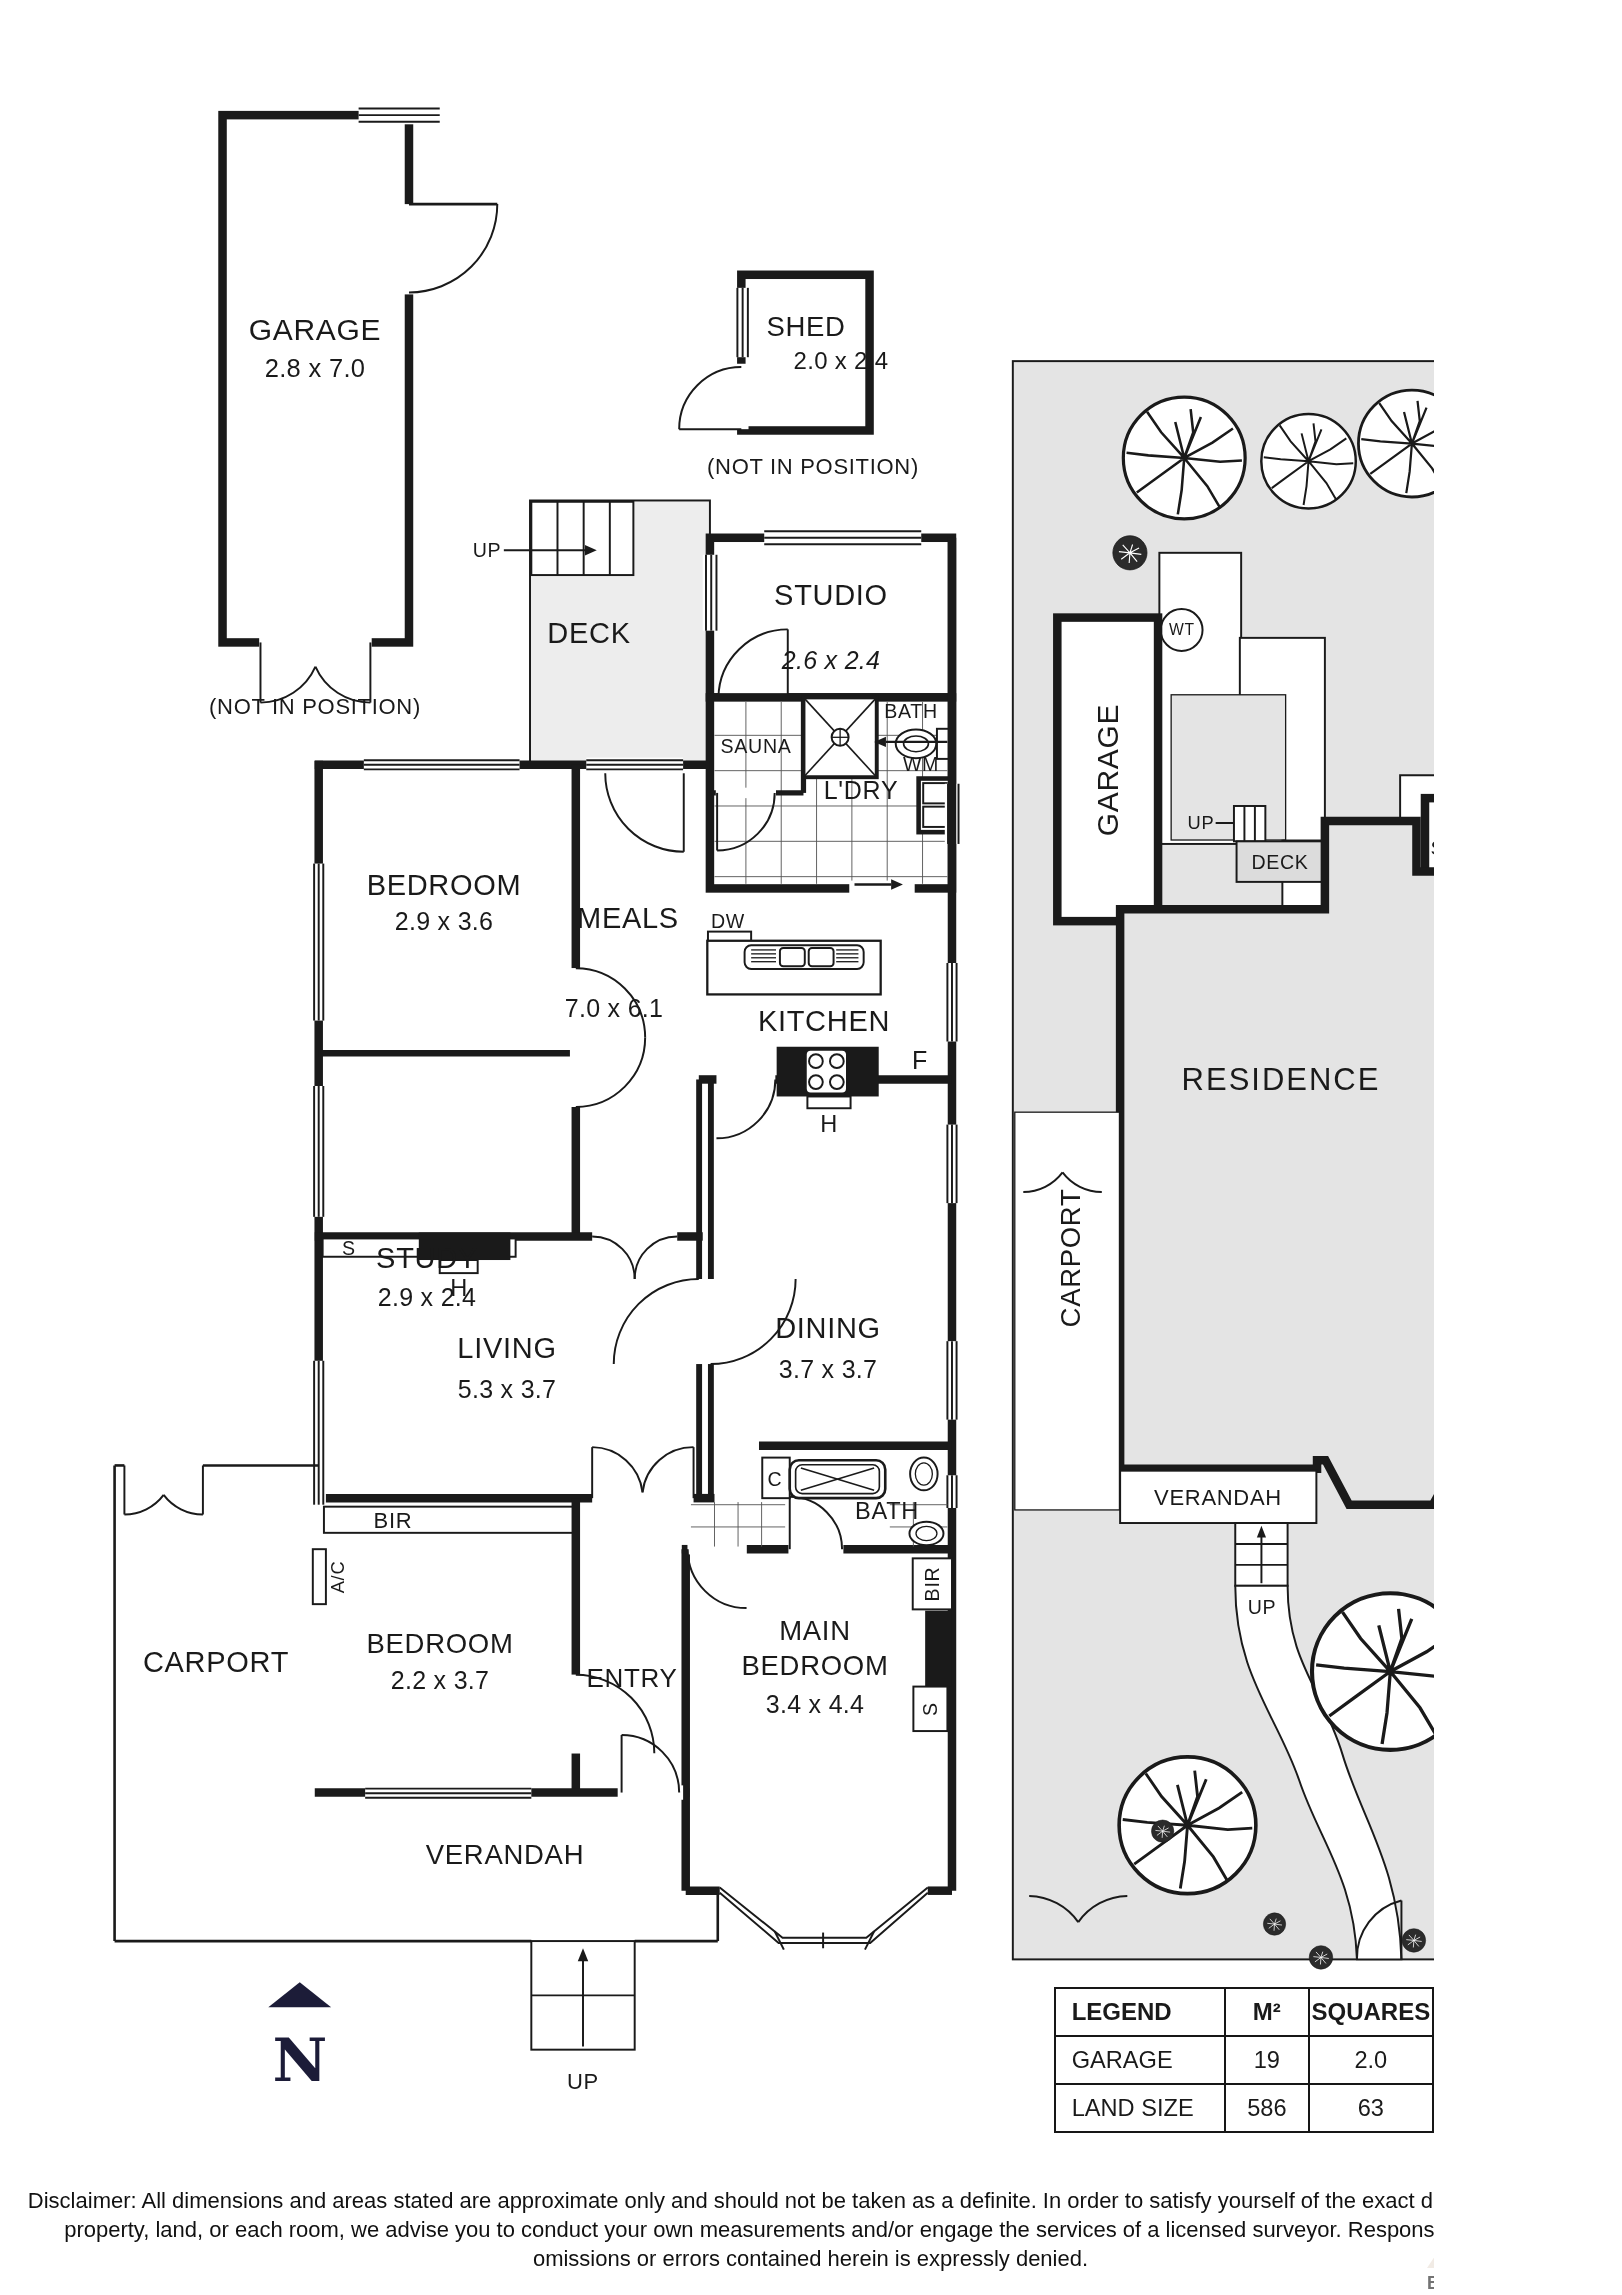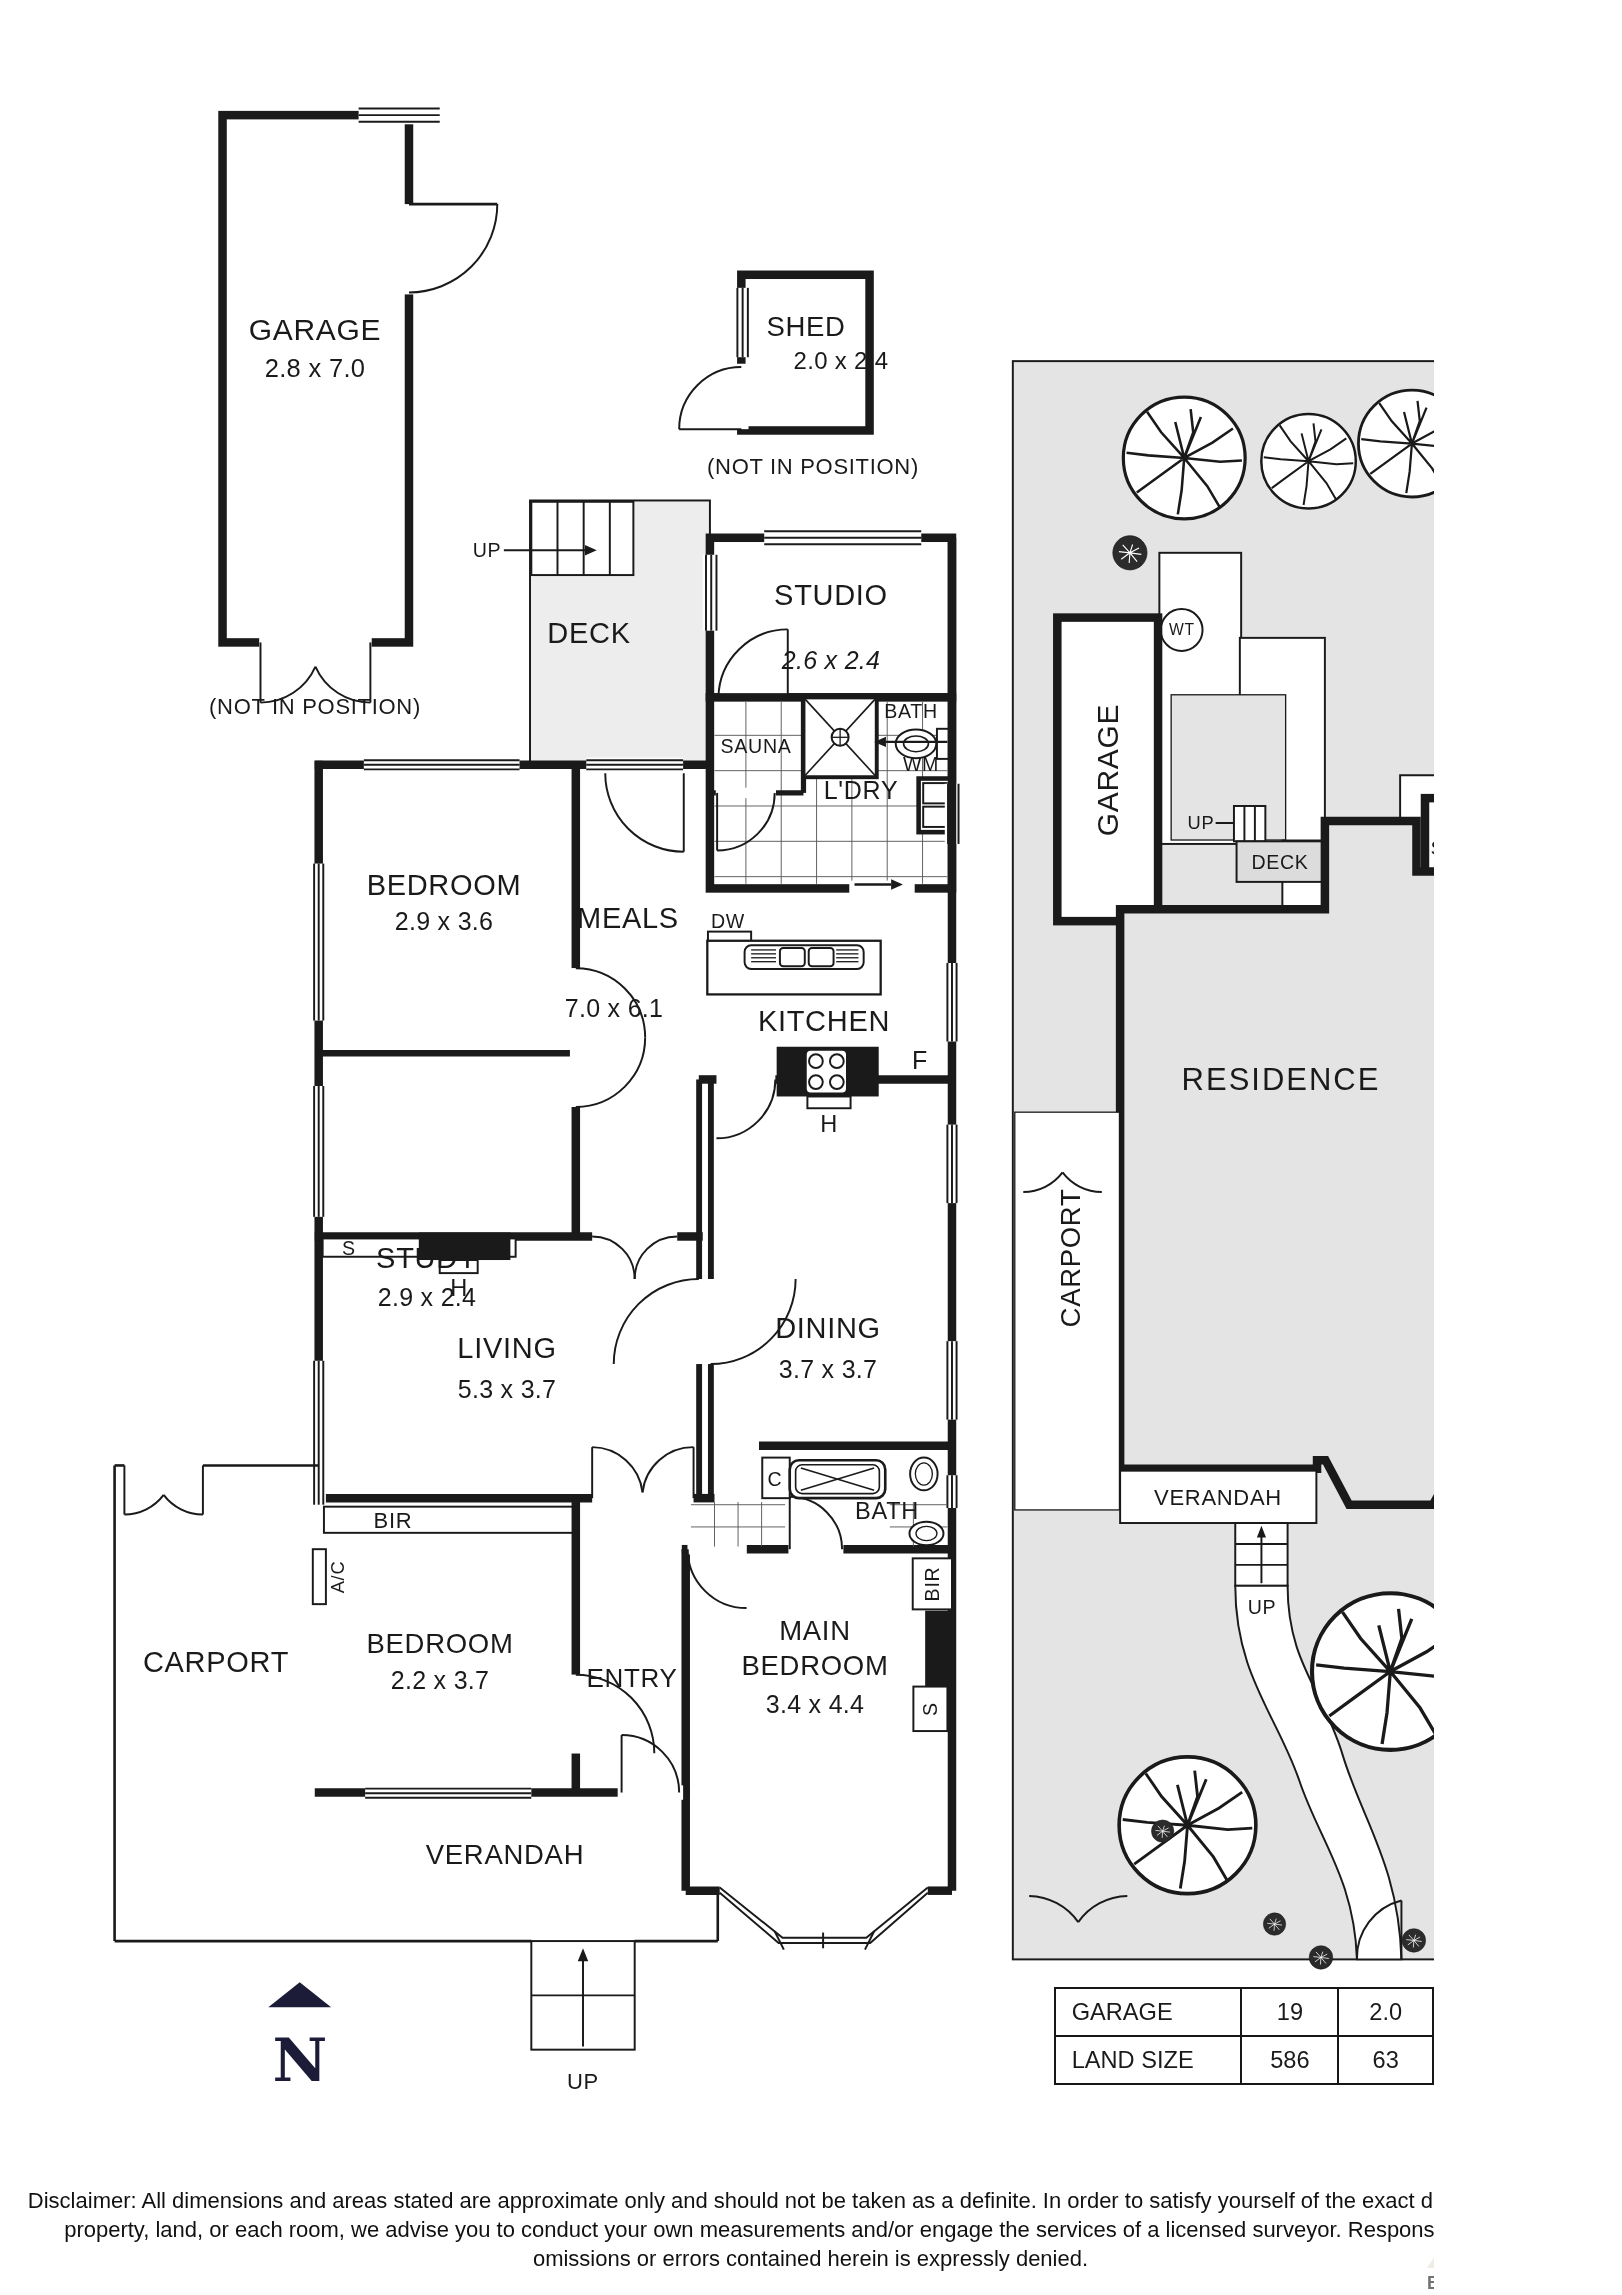--- a/index.html
+++ b/index.html
@@ -459,20 +459,25 @@
 <div class="lbl" style="left:1461px;top:848px;font-size:21px;">SHED</div>
 <div class="lbl" style="left:1201px;top:823px;font-size:18.3px;">UP</div>
 <div class="lbl" style="left:1280px;top:862px;font-size:19.6px;">DECK</div>
 <div class="lbl" style="left:1281px;top:1080px;font-size:31px;letter-spacing:2px;">RESIDENCE</div>
 <div class="lbl rot" style="left:1071px;top:1258px;font-size:27.5px;">CARPORT</div>
 <div class="lbl" style="left:1218px;top:1498px;font-size:22px;">VERANDAH</div>
 <div class="lbl" style="left:1262px;top:1607px;font-size:19.6px;">UP</div>
 
 <table id="legend">
   <tbody>
+        <tr class="hdr">
+    <td class="c1">LEGEND</td>
+    <td class="c2">M²</td>
+    <td class="c3">SQUARES</td>
+  </tr>
   <tr>
     <td class="c1">GARAGE</td>
     <td class="c2">19</td>
     <td class="c3">2.0</td>
   </tr>
   <tr>
     <td class="c1">LAND SIZE</td>
     <td class="c2">586</td>
     <td class="c3">63</td>
   </tr>

